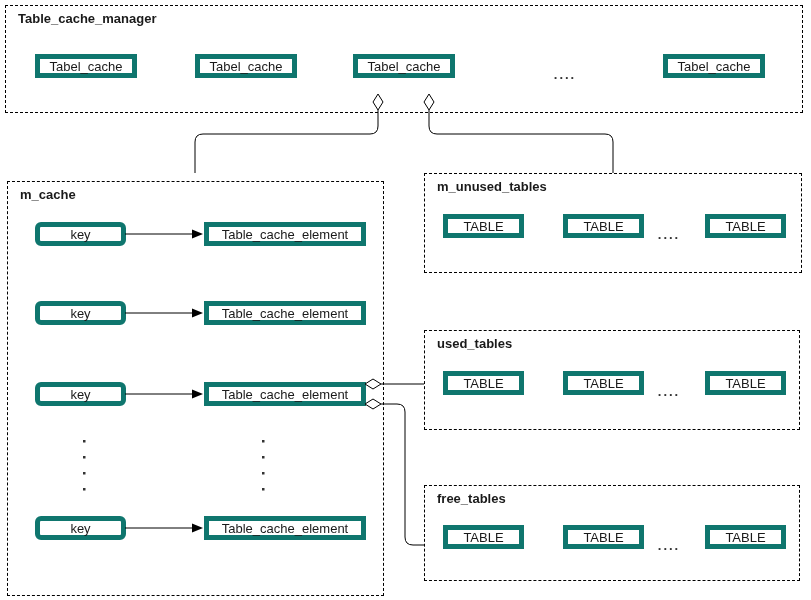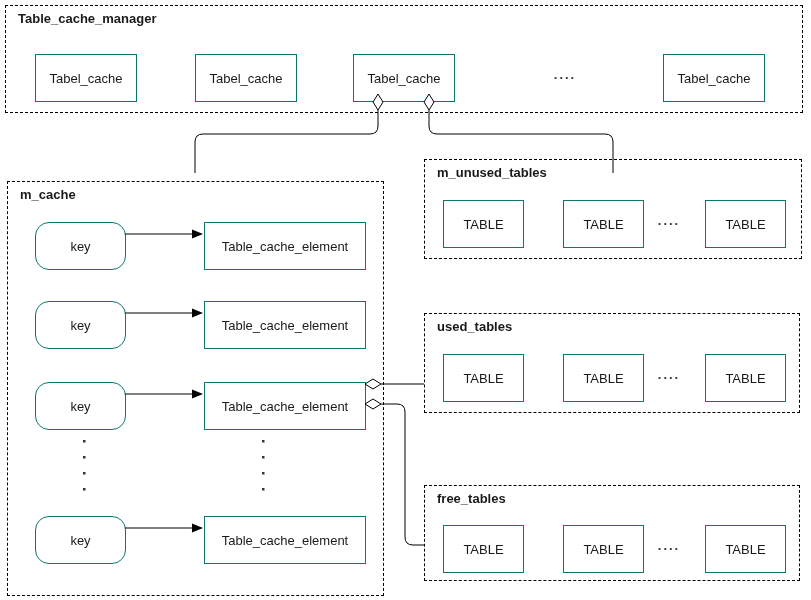--- a/index.html
+++ b/index.html
@@ -7,25 +7,25 @@
     position:relative;width:811px;height:600px;background:#ffffff;
     font-family:"Liberation Sans",sans-serif;color:#1a1a1a;overflow:hidden;
   }
   .container{
     position:absolute;border:1px dashed #000000;background:transparent;box-sizing:border-box;
   }
   .container-title{
     position:absolute;left:12px;top:5px;font-size:13px;font-weight:bold;white-space:nowrap;
   }
   .node{
-    position:absolute;border:1px solid #0f766e;background:#ffffff;box-sizing:border-box;
-    height:48px;display:flex;align-items:center;justify-content:center;
+    position:absolute;border:5px solid #0f766e;background:#ffffff;box-sizing:border-box;
+    height:24px;display:flex;align-items:center;justify-content:center;
     font-size:13px;white-space:nowrap;
   }
-  .rounded{border-radius:14px;}
+  .rounded{border-radius:6px;}
   .hdots{
     position:absolute;font-size:13px;font-weight:bold;letter-spacing:2px;color:#333333;
     display:flex;align-items:center;justify-content:center;height:40px;width:40px;
   }
   .overlay{
     position:absolute;left:0;top:0;width:811px;height:600px;pointer-events:none;
   }
 </style>
 </head>
 <body>
@@ -50,29 +50,29 @@
     <div class="node rounded" style="left:27px;top:119px;width:91px;">key</div>
     <div class="node" style="left:196px;top:119px;width:162px;">Table_cache_element</div>
 
     <div class="node rounded" style="left:27px;top:200px;width:91px;">key</div>
     <div class="node" style="left:196px;top:200px;width:162px;">Table_cache_element</div>
 
     <div class="node rounded" style="left:27px;top:334px;width:91px;">key</div>
     <div class="node" style="left:196px;top:334px;width:162px;">Table_cache_element</div>
   </div>
 
-  <div class="container" style="left:424px;top:159px;width:378px;height:100px;">
+  <div class="container" style="left:424px;top:173px;width:378px;height:100px;">
     <div class="container-title">m_unused_tables</div>
     <div class="node" style="left:18px;top:40px;width:81px;">TABLE</div>
     <div class="node" style="left:138px;top:40px;width:81px;">TABLE</div>
     <div class="hdots" style="left:224px;top:40px;">....</div>
     <div class="node" style="left:280px;top:40px;width:81px;">TABLE</div>
   </div>
 
-  <div class="container" style="left:424px;top:313px;width:376px;height:100px;">
+  <div class="container" style="left:424px;top:330px;width:376px;height:100px;">
     <div class="container-title">used_tables</div>
     <div class="node" style="left:18px;top:40px;width:81px;">TABLE</div>
     <div class="node" style="left:138px;top:40px;width:81px;">TABLE</div>
     <div class="hdots" style="left:224px;top:40px;">....</div>
     <div class="node" style="left:280px;top:40px;width:81px;">TABLE</div>
   </div>
 
   <div class="container" style="left:424px;top:485px;width:376px;height:96px;">
     <div class="container-title">free_tables</div>
     <div class="node" style="left:18px;top:39px;width:81px;">TABLE</div>

